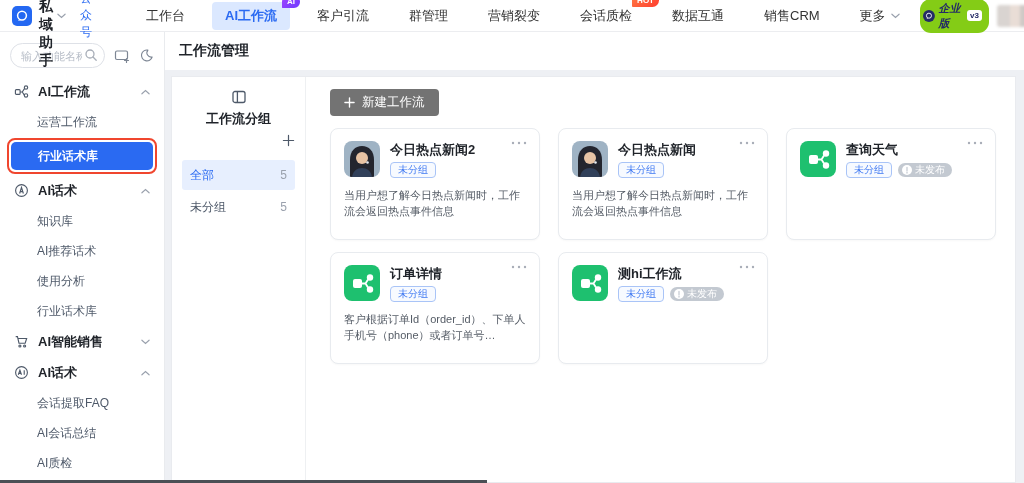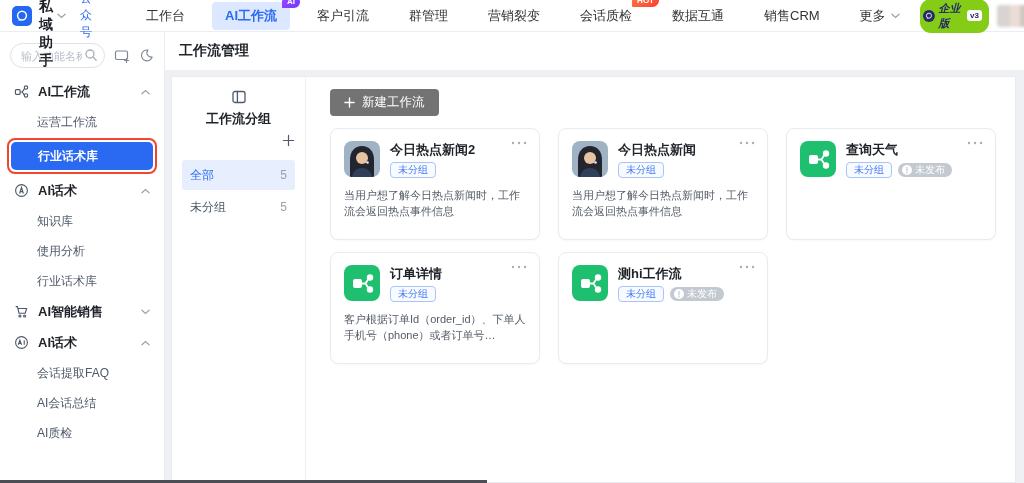--- a/index.html
+++ b/index.html
@@ -182,20 +182,21 @@
                 <circle cx="8" cy="8" r="6.3"></circle>
                 <path d="M6 11.2l2-6.4 2 6.4M6.7 9.2h2.6"></path>
               </svg>
           </span>
           <span>AI话术</span>
           <svg class="chev up" width="9" height="6" viewBox="0 0 10 6">
               <path d="M1 1l4 3.5L9 1" fill="none" stroke="currentColor" stroke-width="1.3" stroke-linecap="round"></path>
             </svg>
         </div>
         <div class="item">知识库</div>
+        <div class="item">AI推荐话术</div>
         <div class="item">使用分析</div>
         <div class="item">行业话术库</div>
 
         <div class="section-header">
           <span class="sec-icon">
             <svg width="15" height="15" viewBox="0 0 16 16" fill="none" stroke="#4e5969" stroke-width="1.2">
                 <path d="M1.8 2.8h1.9l1.6 7h6.6l1.6-5H4.5"></path>
                 <circle cx="6.3" cy="12.8" r="1.1"></circle>
                 <circle cx="11.3" cy="12.8" r="1.1"></circle>
               </svg>

